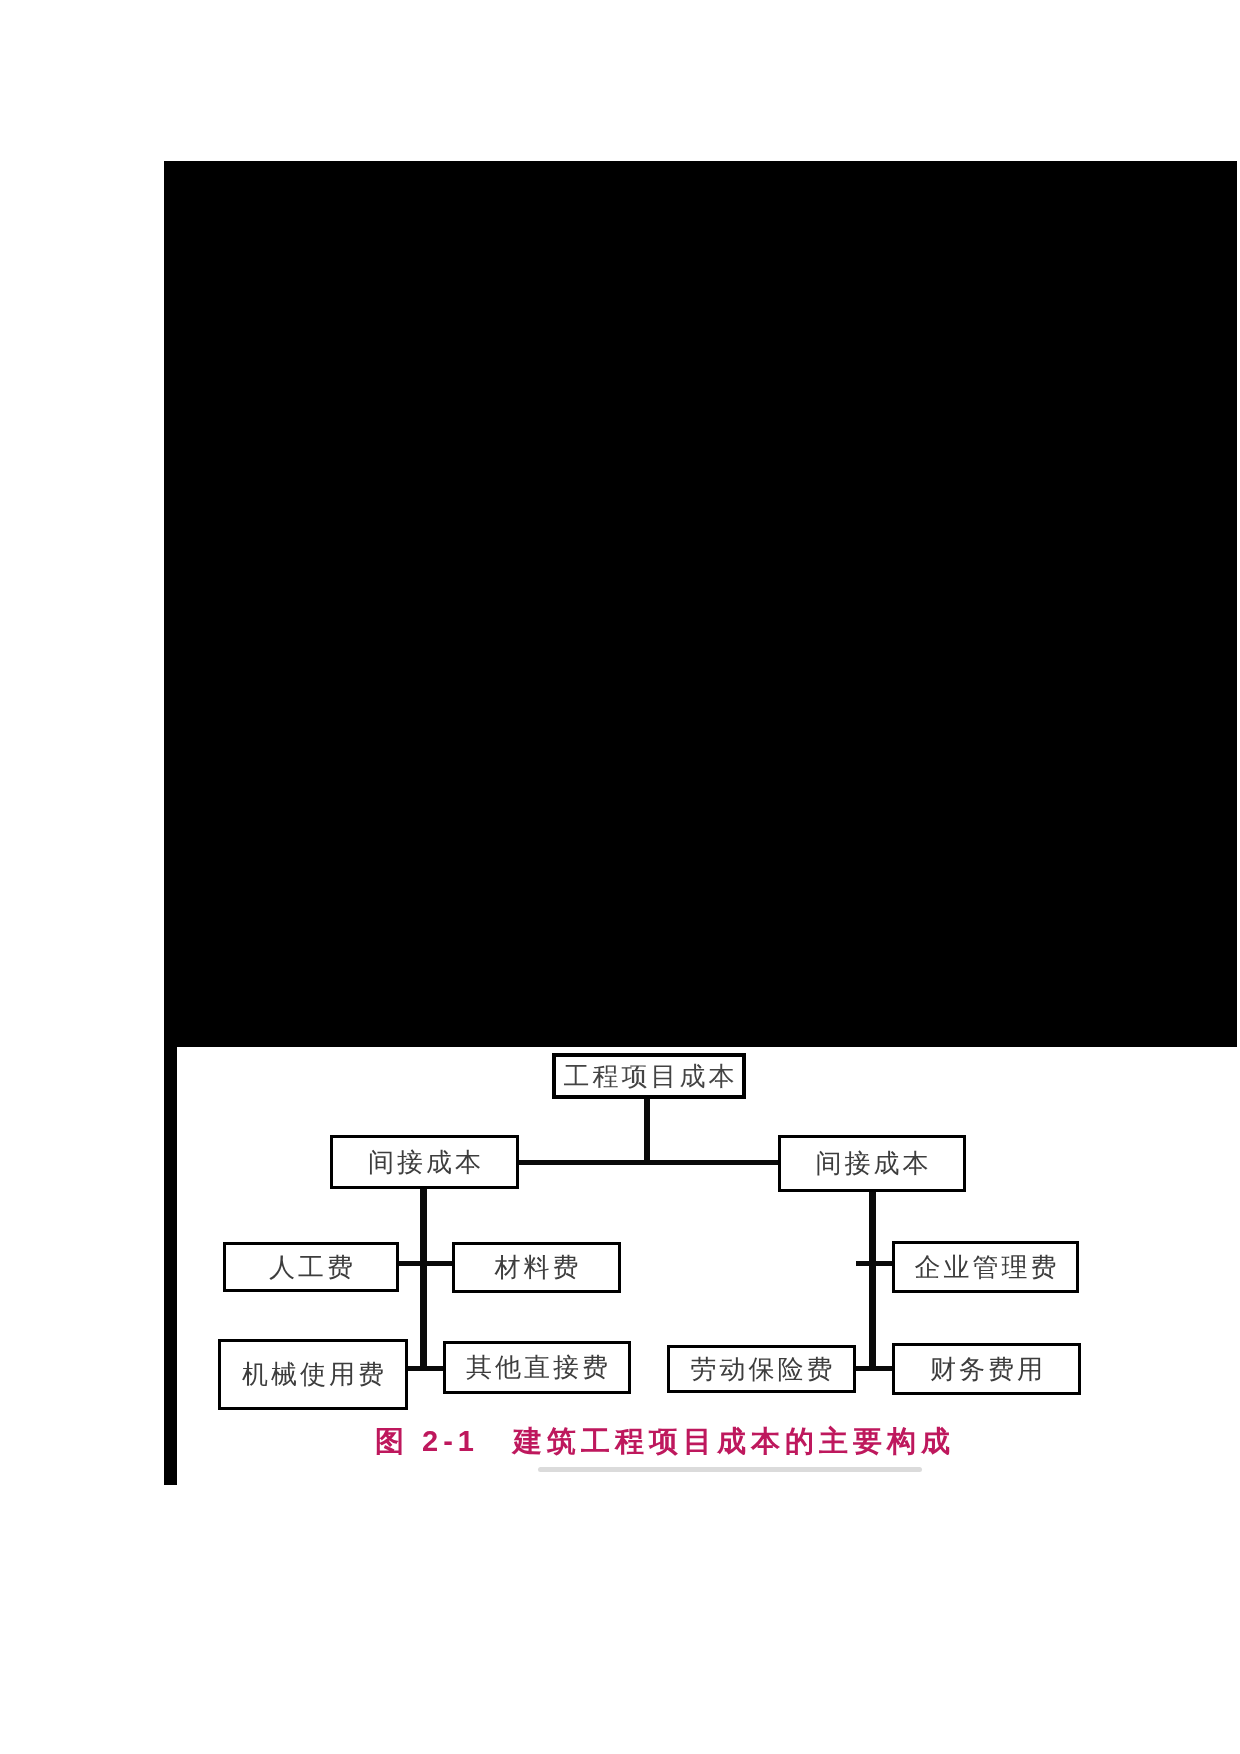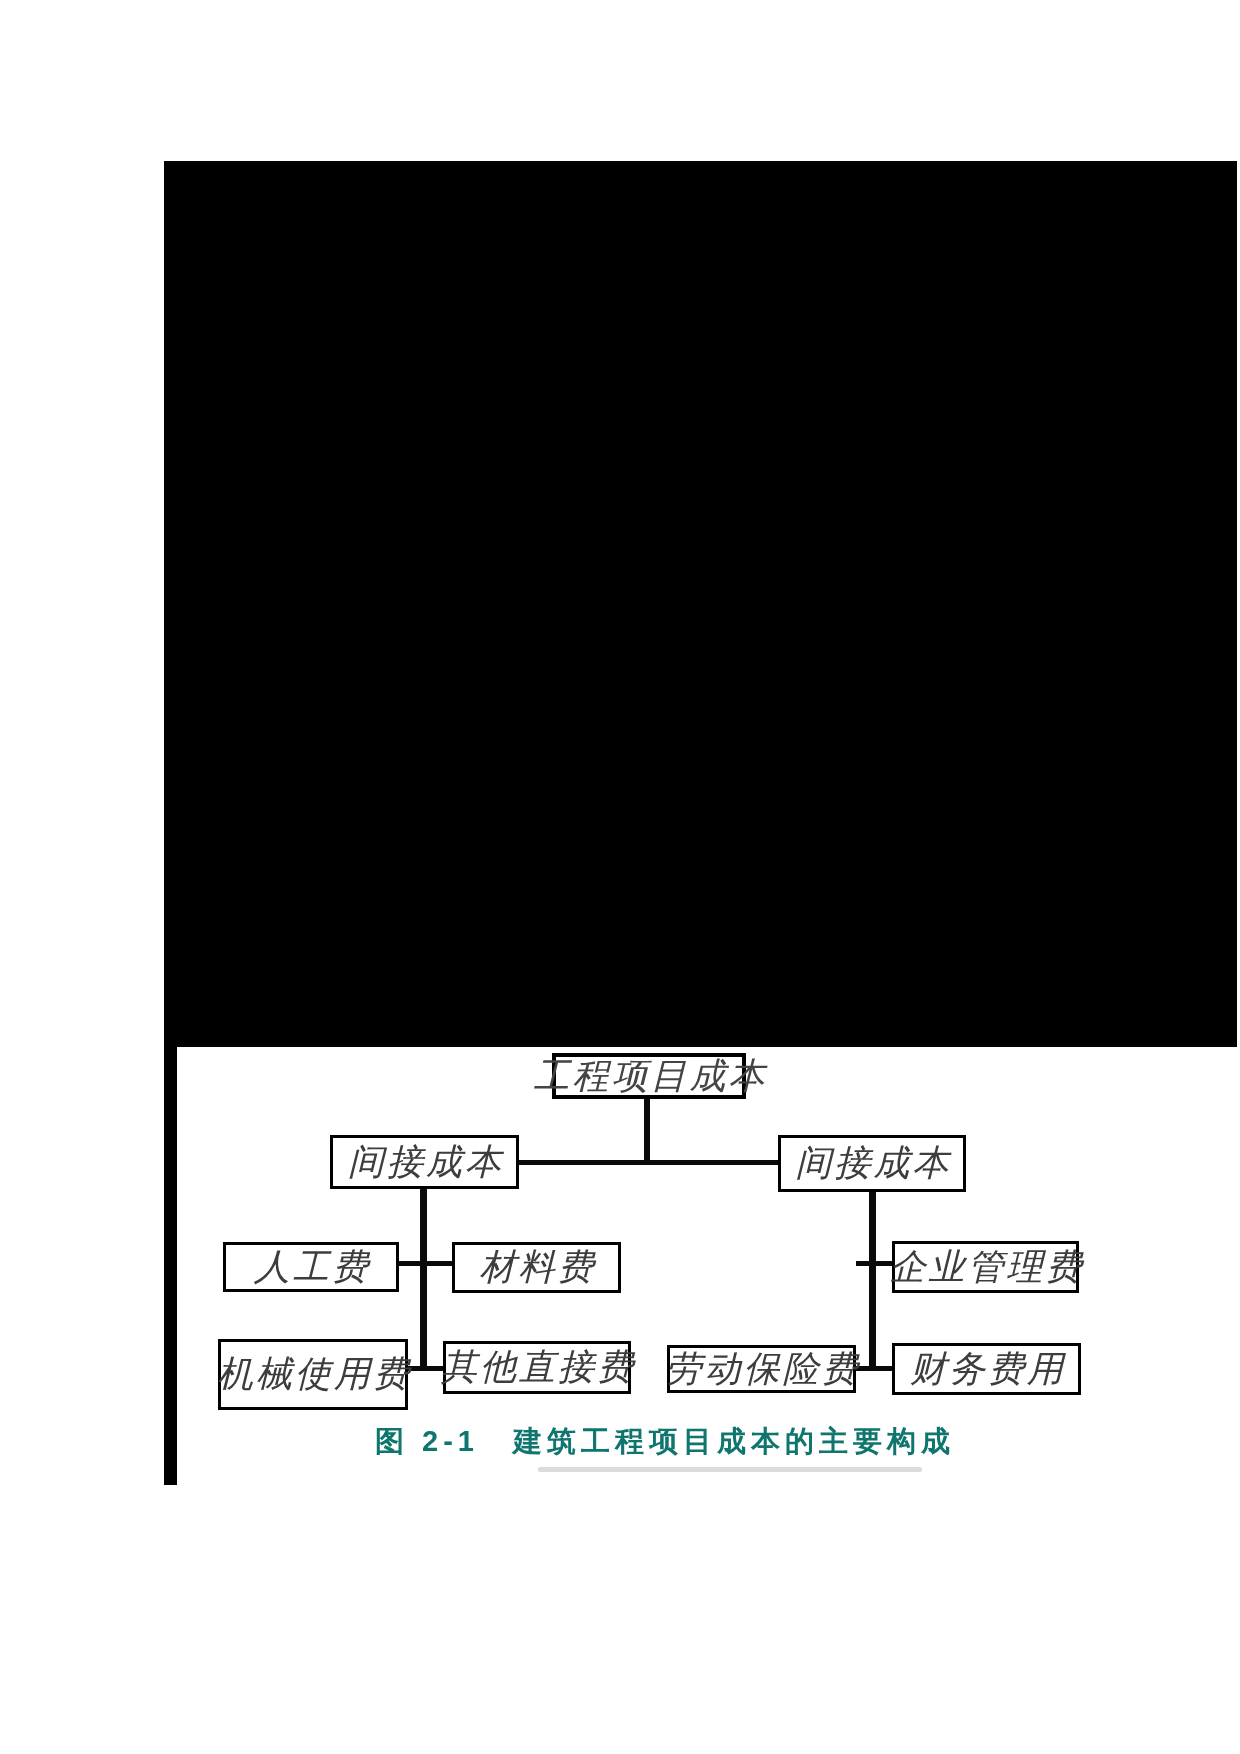--- a/index.html
+++ b/index.html
@@ -24,43 +24,42 @@
     background: #000000;
   }
   .node {
     position: absolute;
     box-sizing: border-box;
     border: 3px solid #000000;
     background: #ffffff;
     display: flex;
     align-items: center;
     justify-content: center;
-    font-size: 36px;
+    font-size: 26px;
     color: #3d3d3d;
     letter-spacing: 3px;
     text-indent: 3px;
     white-space: nowrap;
     font-family: "Liberation Serif", "DejaVu Serif", serif;
-    font-style: italic;
   }
   .node.root { border-width: 4px; color: #444444; }
   .line {
     position: absolute;
     background: #0a0a0a;
   }
   .caption {
     position: absolute;
     left: 210px; top: 1422px;
     width: 910px;
     text-align: center;
     font-family: "Liberation Sans", "DejaVu Sans", sans-serif;
     font-weight: bold;
     font-size: 29px;
     letter-spacing: 5px;
-    color: #0f766e;
+    color: #be185d;
     white-space: nowrap;
   }
   .scan-smudge {
     position: absolute;
     left: 538px; top: 1467px;
     width: 384px; height: 5px;
     background: #bdbdbd;
     opacity: 0.55;
     border-radius: 3px;
   }

